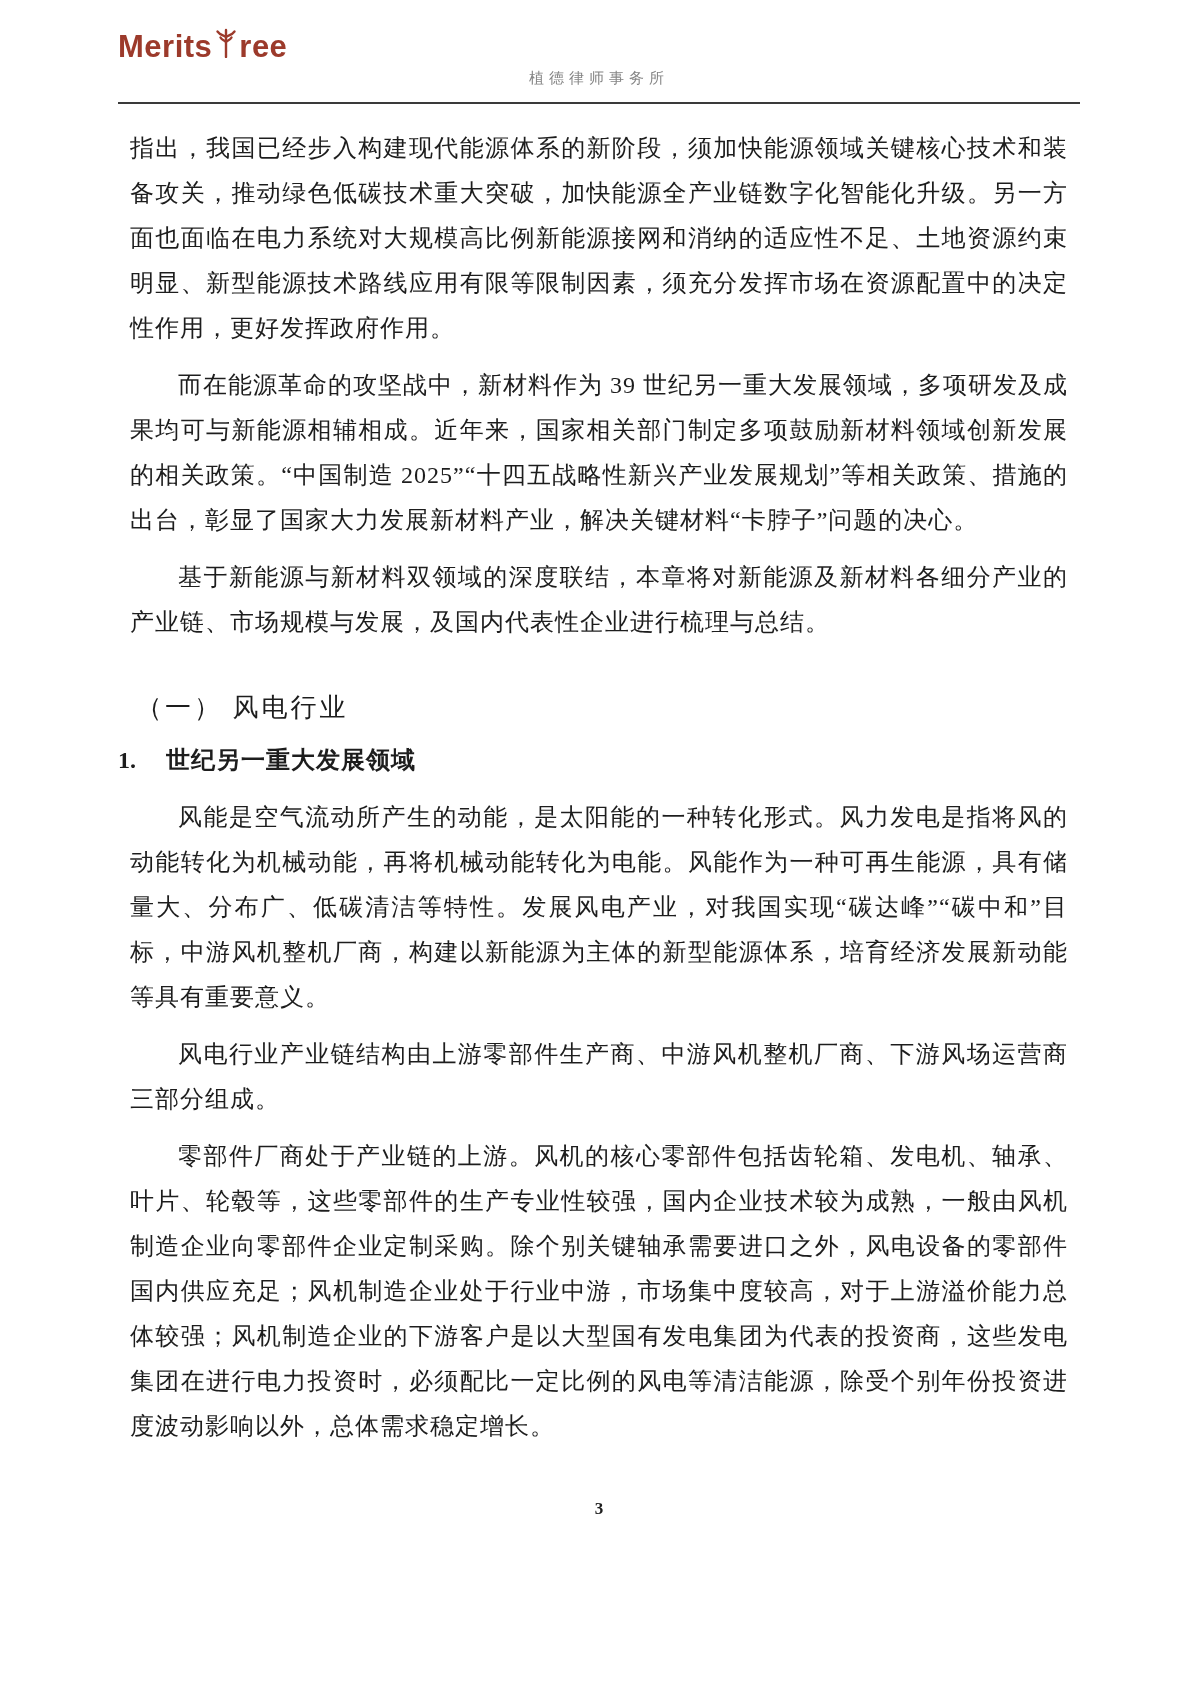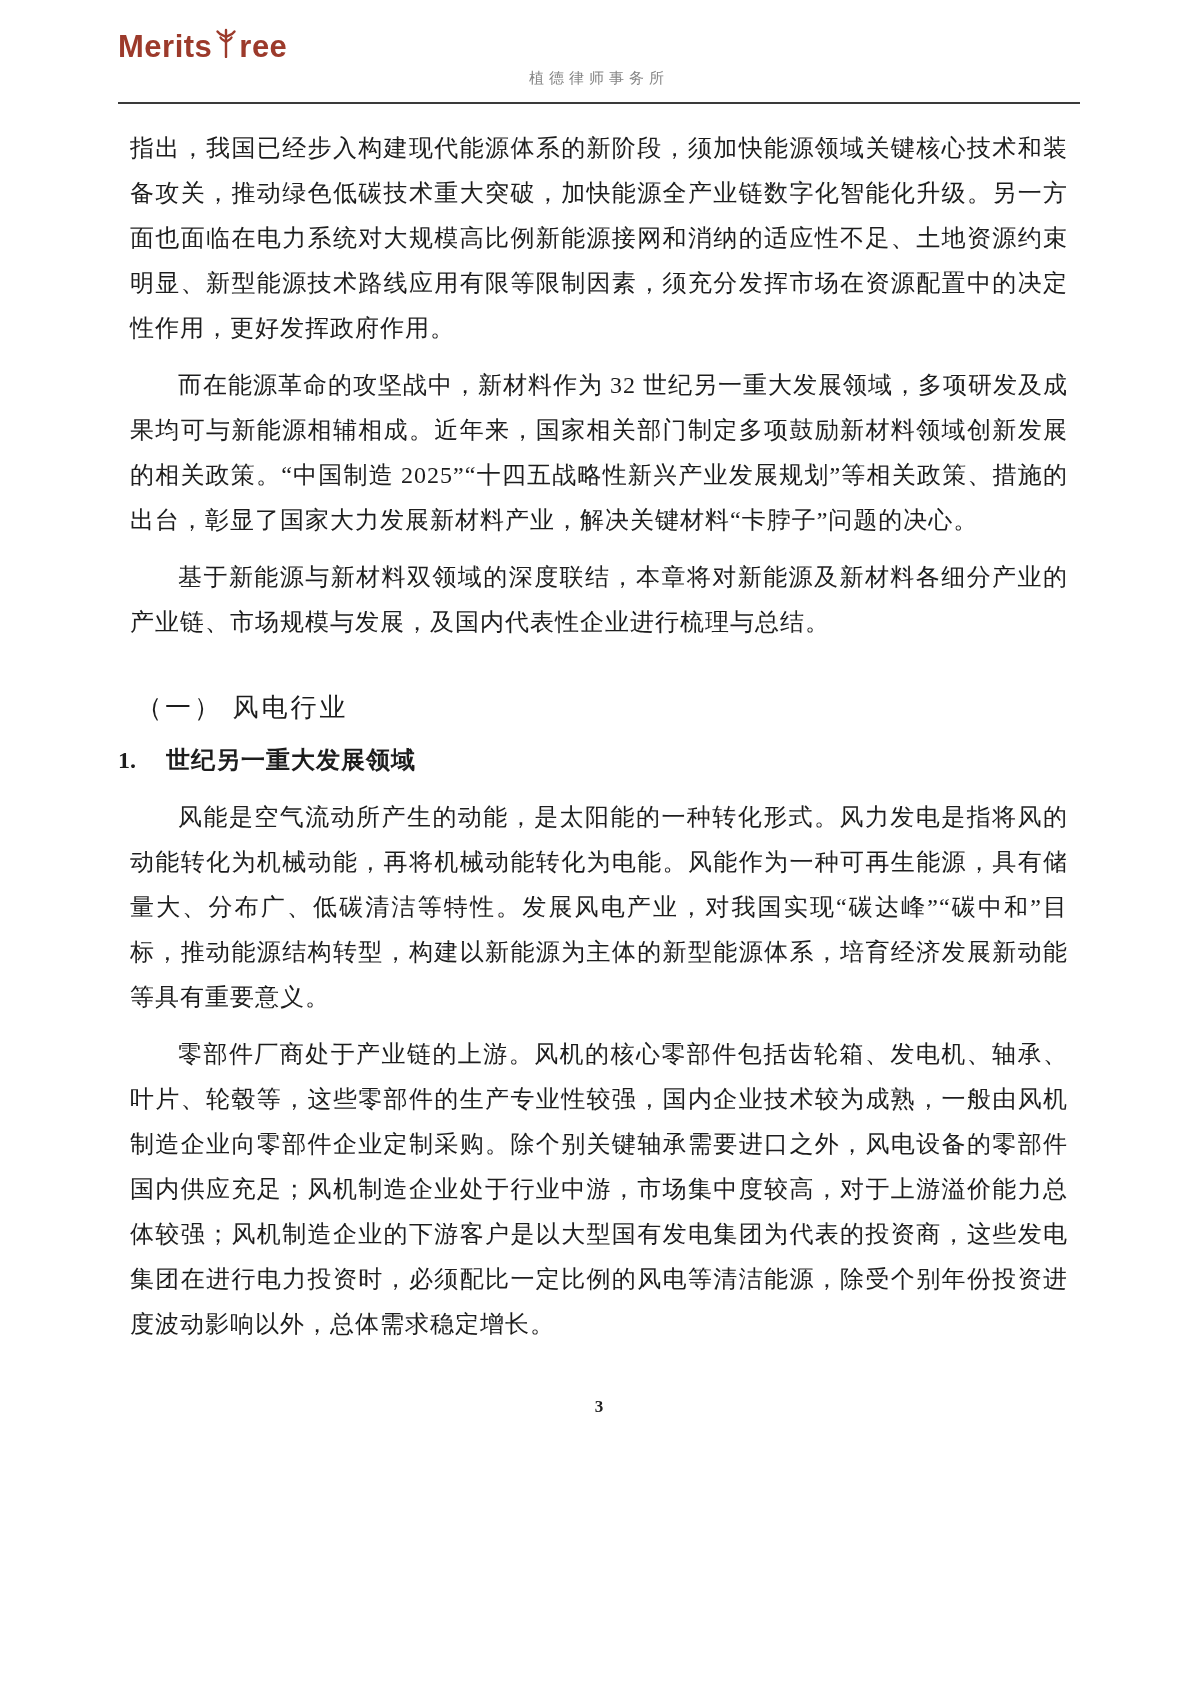--- a/index.html
+++ b/index.html
@@ -108,31 +108,32 @@
         </span>
         <span>ree</span>
       </div>
       <div class="logo-sub">植德律师事务所</div>
     </div>
     <hr class="header-rule">
   </header>
 
   <main class="content">
     <p class="para no-indent">指出，我国已经步入构建现代能源体系的新阶段，须加快能源领域关键核心技术和装备攻关，推动绿色低碳技术重大突破，加快能源全产业链数字化智能化升级。另一方面也面临在电力系统对大规模高比例新能源接网和消纳的适应性不足、土地资源约束明显、新型能源技术路线应用有限等限制因素，须充分发挥市场在资源配置中的决定性作用，更好发挥政府作用。</p>
-    <p class="para">而在能源革命的攻坚战中，新材料作为 32 世纪另一重大发展领域，多项研发及成果均可与新能源相辅相成。近年来，国家相关部门制定多项鼓励新材料领域创新发展的相关政策。“中国制造 2025”“十四五战略性新兴产业发展规划”等相关政策、措施的出台，彰显了国家大力发展新材料产业，解决关键材料“卡脖子”问题的决心。</p>
+    <p class="para">而在能源革命的攻坚战中，新材料作为 39 世纪另一重大发展领域，多项研发及成果均可与新能源相辅相成。近年来，国家相关部门制定多项鼓励新材料领域创新发展的相关政策。“中国制造 2025”“十四五战略性新兴产业发展规划”等相关政策、措施的出台，彰显了国家大力发展新材料产业，解决关键材料“卡脖子”问题的决心。</p>
     <p class="para">基于新能源与新材料双领域的深度联结，本章将对新能源及新材料各细分产业的产业链、市场规模与发展，及国内代表性企业进行梳理与总结。</p>
 
     <h2 class="section">（一） 风电行业</h2>
 
     <h3 class="subsection">
       <span class="num">1.</span>
       <span>世纪另一重大发展领域</span>
     </h3>
 
-    <p class="para">风能是空气流动所产生的动能，是太阳能的一种转化形式。风力发电是指将风的动能转化为机械动能，再将机械动能转化为电能。风能作为一种可再生能源，具有储量大、分布广、低碳清洁等特性。发展风电产业，对我国实现“碳达峰”“碳中和”目标，推动能源结构转型，构建以新能源为主体的新型能源体系，培育经济发展新动能等具有重要意义。</p>
+    <p class="para">风能是空气流动所产生的动能，是太阳能的一种转化形式。风力发电是指将风的动能转化为机械动能，再将机械动能转化为电能。风能作为一种可再生能源，具有储量大、分布广、低碳清洁等特性。发展风电产业，对我国实现“碳达峰”“碳中和”目标，中游风机整机厂商，构建以新能源为主体的新型能源体系，培育经济发展新动能等具有重要意义。</p>
+    <p class="para">风电行业产业链结构由上游零部件生产商、中游风机整机厂商、下游风场运营商三部分组成。</p>
     <p class="para">零部件厂商处于产业链的上游。风机的核心零部件包括齿轮箱、发电机、轴承、叶片、轮毂等，这些零部件的生产专业性较强，国内企业技术较为成熟，一般由风机制造企业向零部件企业定制采购。除个别关键轴承需要进口之外，风电设备的零部件国内供应充足；风机制造企业处于行业中游，市场集中度较高，对于上游溢价能力总体较强；风机制造企业的下游客户是以大型国有发电集团为代表的投资商，这些发电集团在进行电力投资时，必须配比一定比例的风电等清洁能源，除受个别年份投资进度波动影响以外，总体需求稳定增长。</p>
   </main>
 
   <footer>
     <div class="page-number">3</div>
   </footer>
 
 </div>
 
 </body></html>

